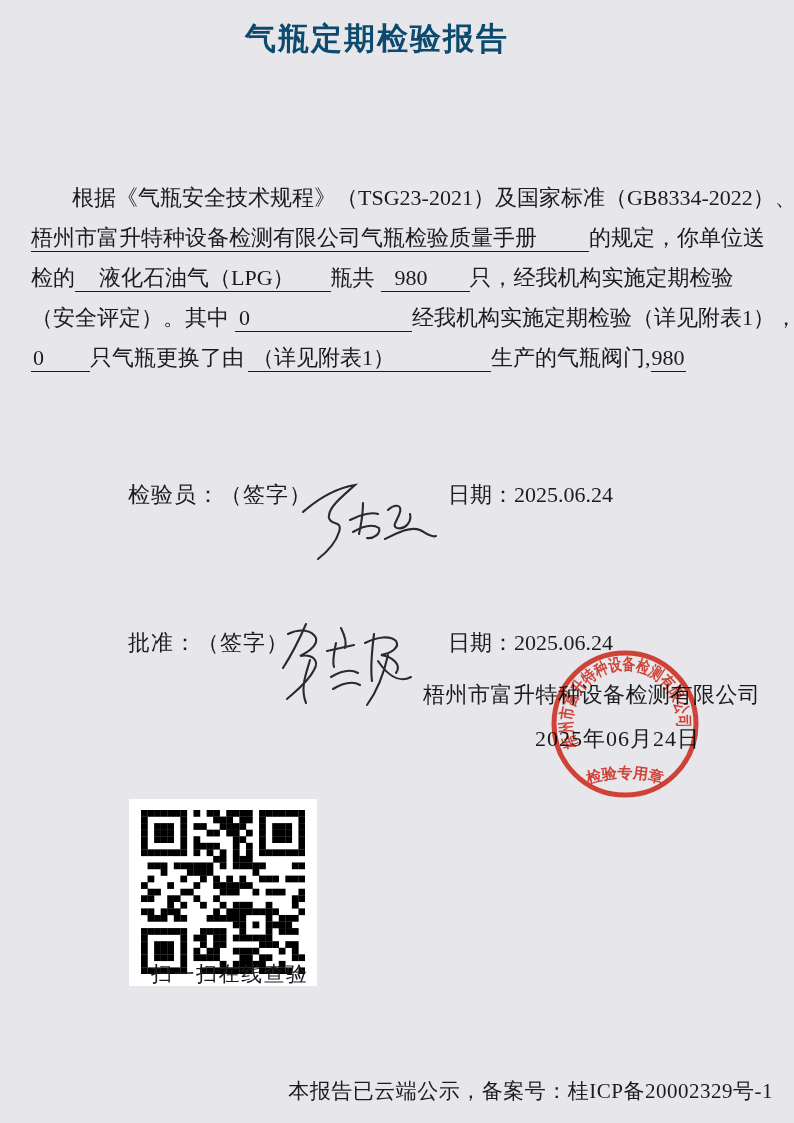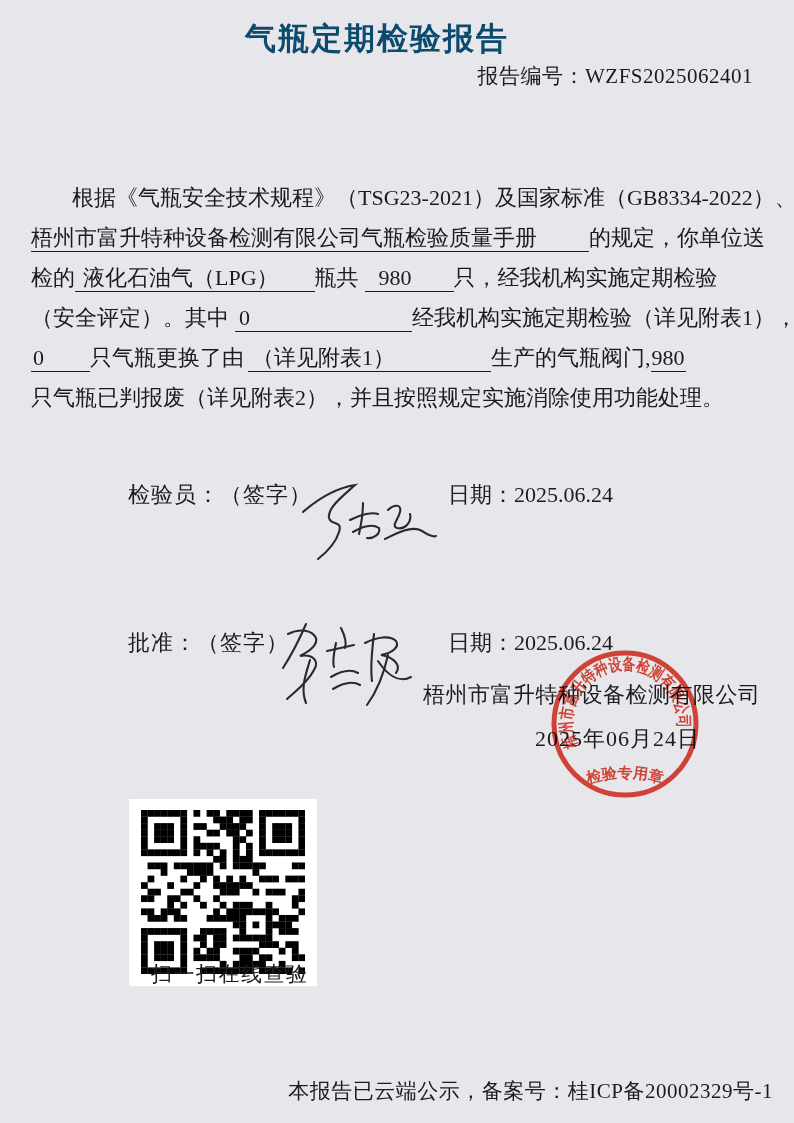--- a/index.html
+++ b/index.html
@@ -19,21 +19,21 @@
   .addressee { top:118px; left:31px; font-size:22px; }
   .addressee .uline { border-bottom:1.5px solid #1b1b1e; padding-right:34px; padding-bottom:2px; }
   .body-block { top:178px; left:31px; width:745px; font-size:22px; }
   .bline { display:block; white-space:nowrap; height:40px; line-height:40px; }
   .indent { padding-left:41px; }
   .blank {
     display:inline-block; border-bottom:1.5px solid #1b1b1e;
     line-height:26px; vertical-align:baseline;
   }
   .b-manual { padding-right:52px; }
-  .b-gas    { padding-left:8px;  padding-right:36px; }
+  .b-gas    { padding-left:24px;  padding-right:36px; }
   .b-total  { padding-left:14px; padding-right:42px; margin-left:6px; }
   .b-pass   { padding-right:162px; padding-left:4px; margin-left:6px; }
   .b-valve  { padding-right:46px; padding-left:2px; }
   .b-maker  { padding-left:4px;  padding-right:96px; margin-left:4px; }
   .b-scrap  { padding:0 1px; }
   .sign-label { font-size:22px; letter-spacing:1px; }
   .date-line  { font-size:22px; }
   .company-line { top:680px; left:423px; font-size:22px; letter-spacing:.5px; }
   .issue-date   { top:724px; left:535px; font-size:22px; letter-spacing:1px; }
   .seal { top:648px; left:549px; width:152px; height:152px; mix-blend-mode:multiply; opacity:.93; }
@@ -43,30 +43,28 @@
   .qr-caption { top:960px; left:151px; font-size:21px; letter-spacing:1.5px; }
   .footer { top:1077px; right:21px; font-size:21px; letter-spacing:.5px; }
 </style>
 </head>
 <body>
 
 <div class="page">
 
   <div class="abs title">气瓶定期检验报告</div>
 
-  <div class="abs report-no"><span>报告编号：</span><span>WZFS2025062401</span></div>
 
 
   <div class="abs body-block">
     <span class="bline indent"><span>根据《气瓶安全技术规程》（TSG23-2021）及国家标准（GB8334-2022）、</span></span>
     <span class="bline"><span class="blank b-manual">梧州市富升特种设备检测有限公司气瓶检验质量手册</span><span>的规定，你单位送</span></span>
     <span class="bline"><span>检的</span><span class="blank b-gas">液化石油气（LPG）</span><span>瓶共</span><span class="blank b-total">980</span><span>只，经我机构实施定期检验</span></span>
     <span class="bline"><span>（安全评定）。其中</span><span class="blank b-pass">0</span><span>经我机构实施定期检验（详见附表1），</span></span>
     <span class="bline"><span class="blank b-valve">0</span><span>只气瓶更换了由</span><span class="blank b-maker">（详见附表1）</span><span>生产的气瓶阀门,</span><span class="blank b-scrap">980</span></span>
-    <span class="bline"><span>只气瓶已判报废（详见附表2），并且按照规定实施消除使用功能处理。</span></span>
   </div>
 
   <div class="abs sign-label" style="top:480px;left:128px;">检验员：（签字）</div>
   <div class="abs date-line" style="top:480px;left:448px;"><span>日期：</span><span>2025.06.24</span></div>
 
   <svg class="abs sig" style="top:476px;left:293px;" width="148" height="94" viewBox="0 0 148 94">
     <g fill="none" stroke="#2a2a2e" stroke-width="2.1" stroke-linecap="round">
       <path d="M10,36 C26,22 44,12 62,9 C50,20 34,32 36,42 C38,50 50,44 46,56 C43,66 34,76 25,83"></path>
       <path d="M57,44 C68,38 80,36 85,38"></path>
       <path d="M70,27 C70,37 68,49 66,58"></path>

